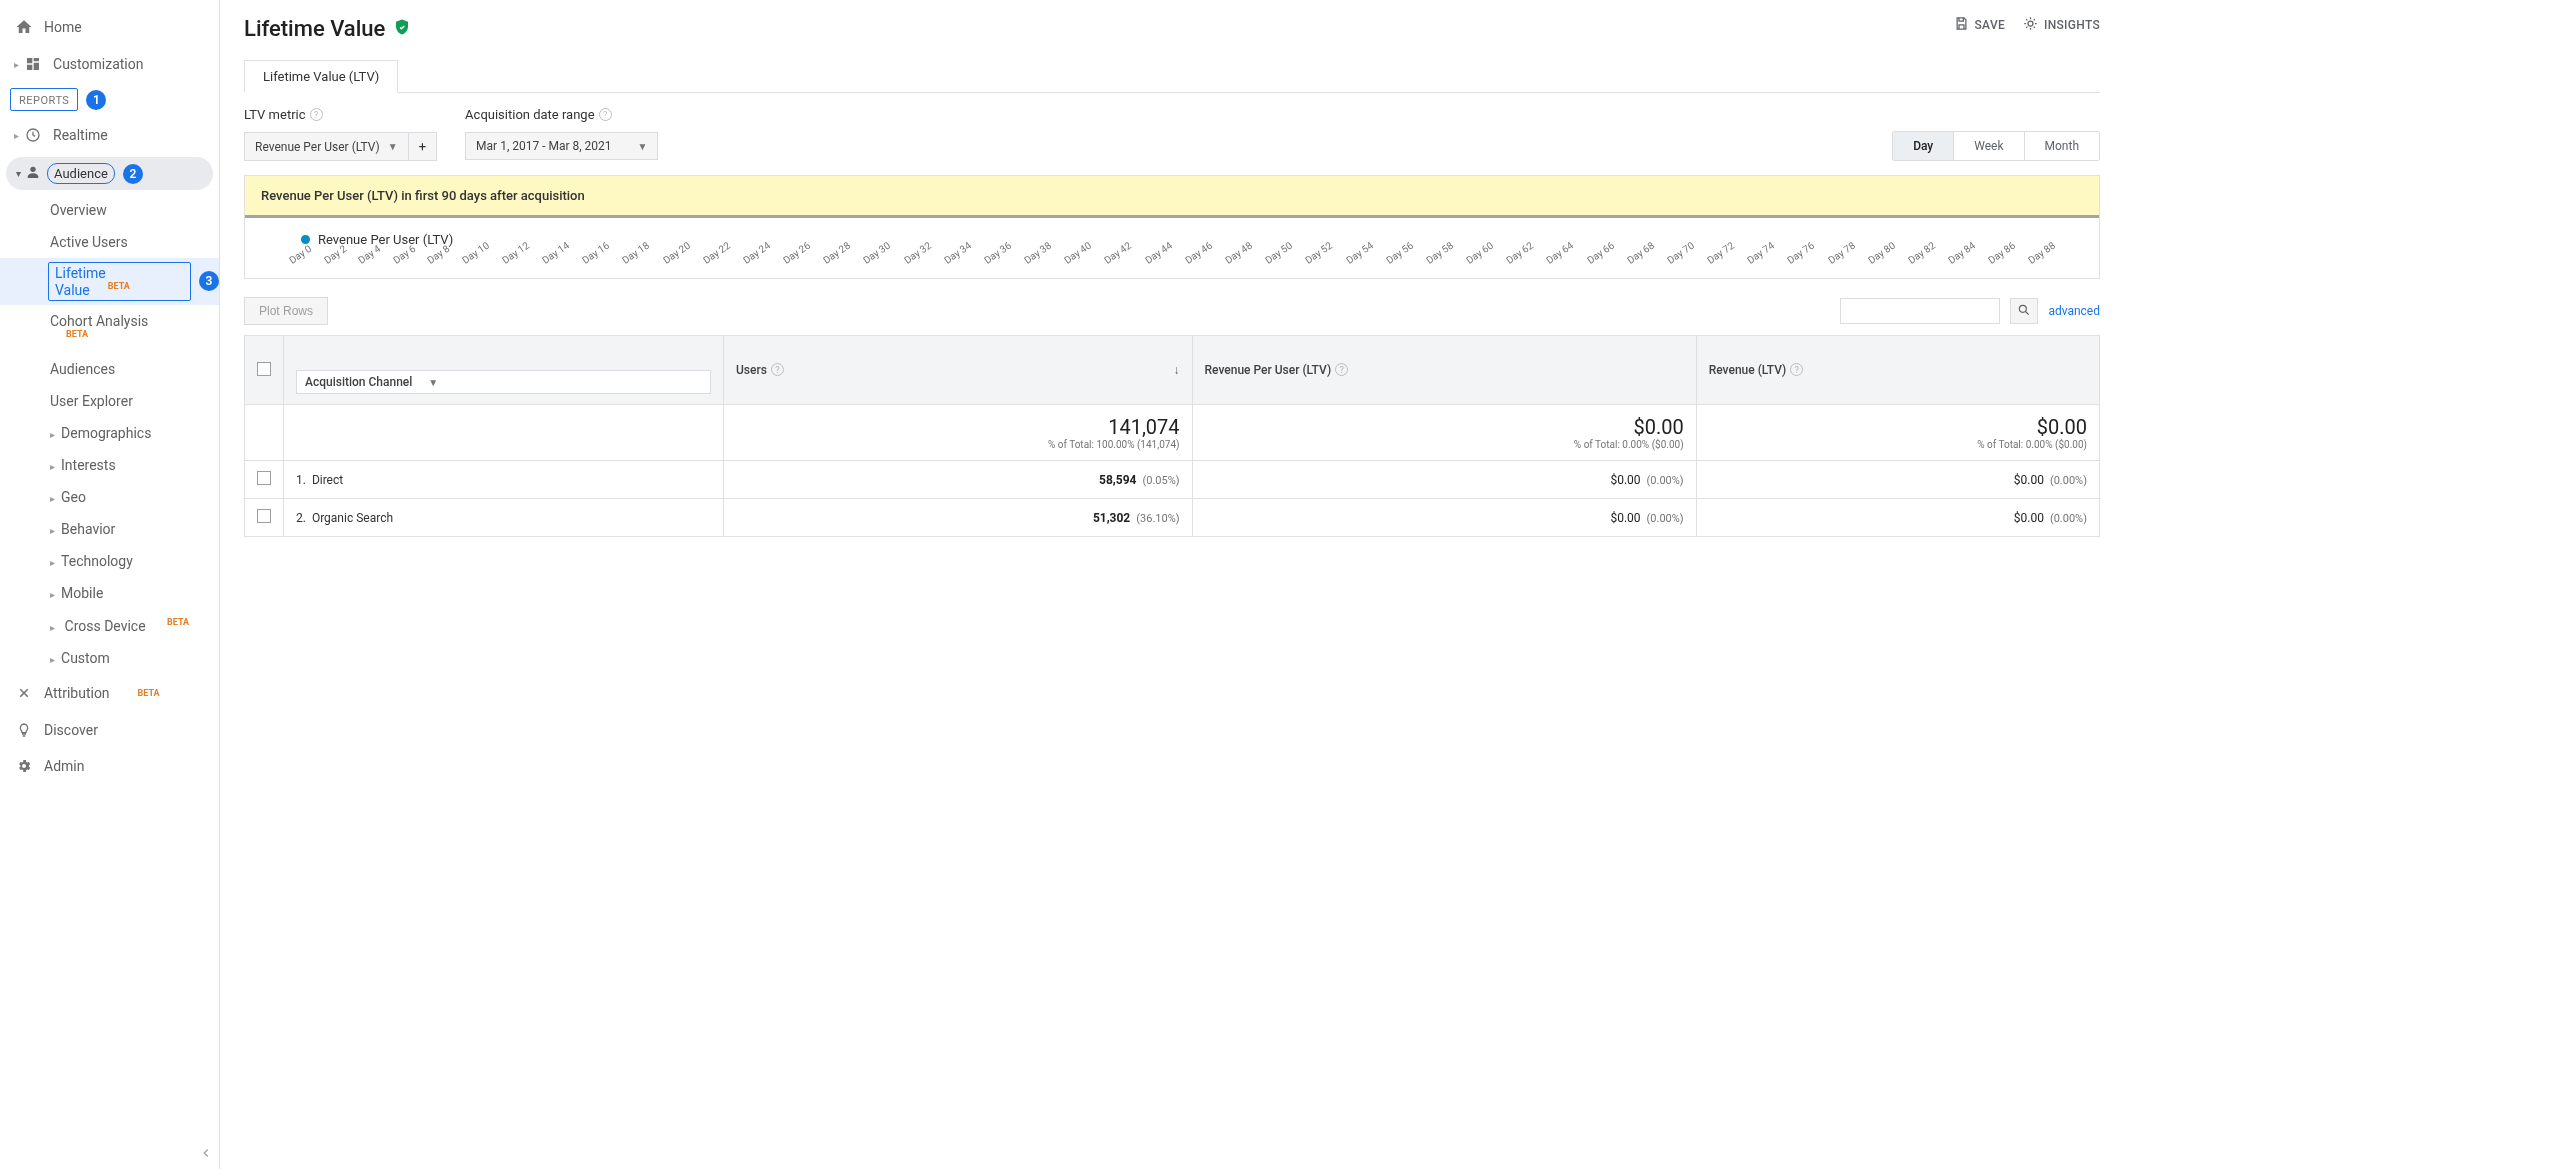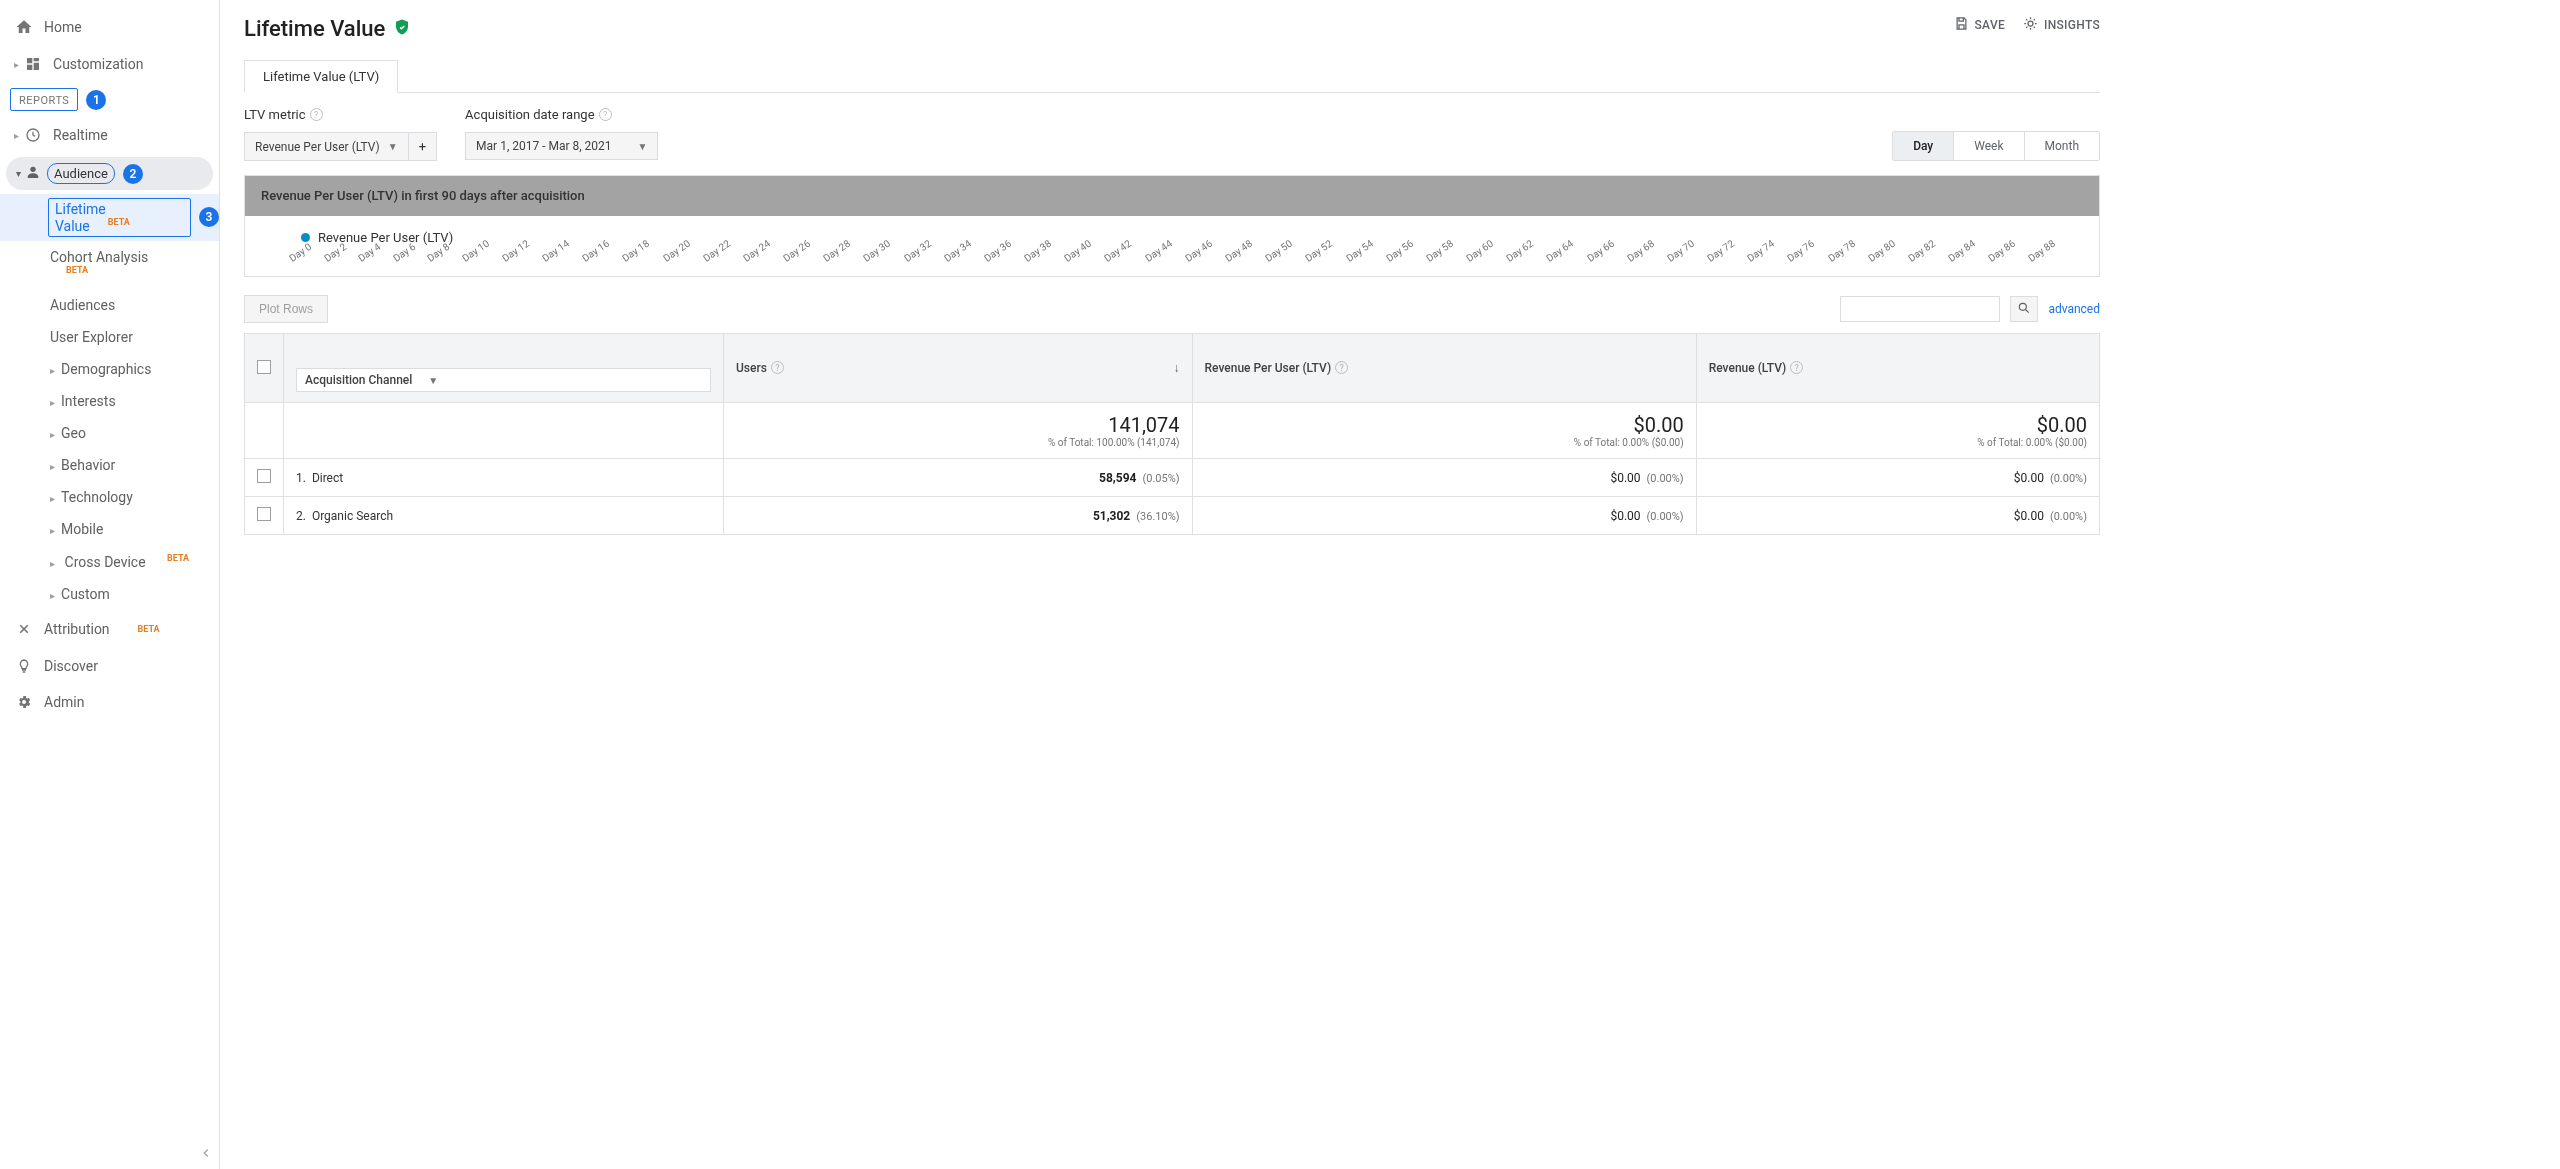--- a/index.html
+++ b/index.html
@@ -36,21 +36,21 @@
 .ctrl-label { font-size:13px; color:#333; display:flex; align-items:center; gap:4px; }
 .help { width:13px; height:13px; border-radius:50%; border:1px solid #bdbdbd; color:#bdbdbd; font-size:9px; display:inline-flex; align-items:center; justify-content:center; }
 .select-box { border:1px solid #dadce0; background:#f5f5f5; padding:6px 10px; font-size:12px; color:#424242; display:flex; align-items:center; gap:8px; cursor:pointer; }
 .select-row { display:flex; }
 .add-btn { border:1px solid #dadce0; border-left:none; background:#f5f5f5; padding:6px 10px; cursor:pointer; }
 .range-toggle { display:flex; border:1px solid #dadce0; border-radius:2px; overflow:hidden; }
 .range-toggle .opt { padding:7px 20px; font-size:12px; color:#5f6368; cursor:pointer; border-right:1px solid #dadce0; }
 .range-toggle .opt:last-child { border-right:none; }
 .range-toggle .opt.active { background:#eceff1; color:#212121; font-weight:500; }
 .chart-card { border:1px solid #e0e0e0; margin-top:14px; }
-.chart-head { background:#a3a3a3; padding:12px 16px; font-size:13px; font-weight:500; border-bottom:1px solid #a3a3a3; }
+.chart-head { background:#fef9c3; padding:12px 16px; font-size:13px; font-weight:500; border-bottom:3px solid #a3a3a3; }
 .chart-body { padding:14px 40px 10px; }
 .legend { display:flex; align-items:center; gap:8px; font-size:13px; color:#333; margin-bottom:10px; padding-left:16px; }
 .legend .dot { width:9px; height:9px; border-radius:50%; background:#058dc7; }
 .plot { position:relative; height:220px; border-left: none; }
 .y-tick { position:absolute; left:-40px; font-size:11px; color:#757575; }
 .gridline { position:absolute; left:0; right:0; border-top:1px solid #eeeeee; }
 .data-line { position:absolute; left:0; right:0; border-top:2px solid #058dc7; }
 .x-axis { display:flex; justify-content:space-between; margin-top:4px; padding:0 2px; }
 .x-tick { font-size:10px; color:#757575; transform:rotate(-35deg); transform-origin:top left; white-space:nowrap; }
 .table-toolbar { display:flex; justify-content:space-between; align-items:center; margin-top:18px; }
@@ -119,20 +119,24 @@
       <span class="icon">
         <svg width="16" height="16" viewBox="0 0 24 24" fill="#616161">
             <circle cx="12" cy="8" r="4"></circle>
             <path d="M4 20c0-4 4-6 8-6s8 2 8 6v1H4z"></path>
           </svg>
       </span>
       <span class="label-box">Audience</span>
       <span class="callout">2</span>
     </div>
 
+    <div class="nav-sub">
+      <div class="sub-item">Overview</div>
+      <div class="sub-item">Active Users</div>
+    </div>
     <div class="ltv-row">
       <span class="label-box">
         <span>Lifetime Value</span><span class="beta">BETA</span>
       </span>
       <span class="callout">3</span>
     </div>
     <div class="nav-sub">
       <div class="sub-item">
         <span>Cohort Analysis</span><br>
         <span class="beta" style="margin-left:0">BETA</span>

